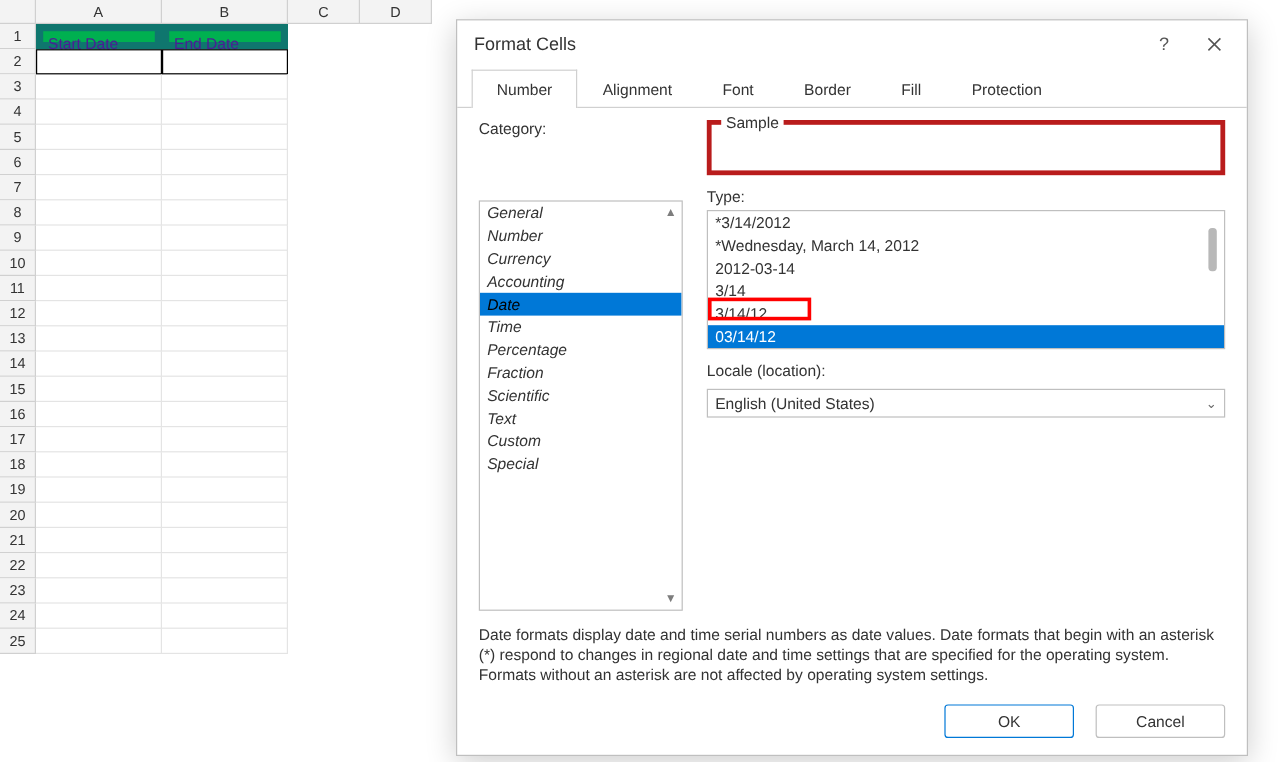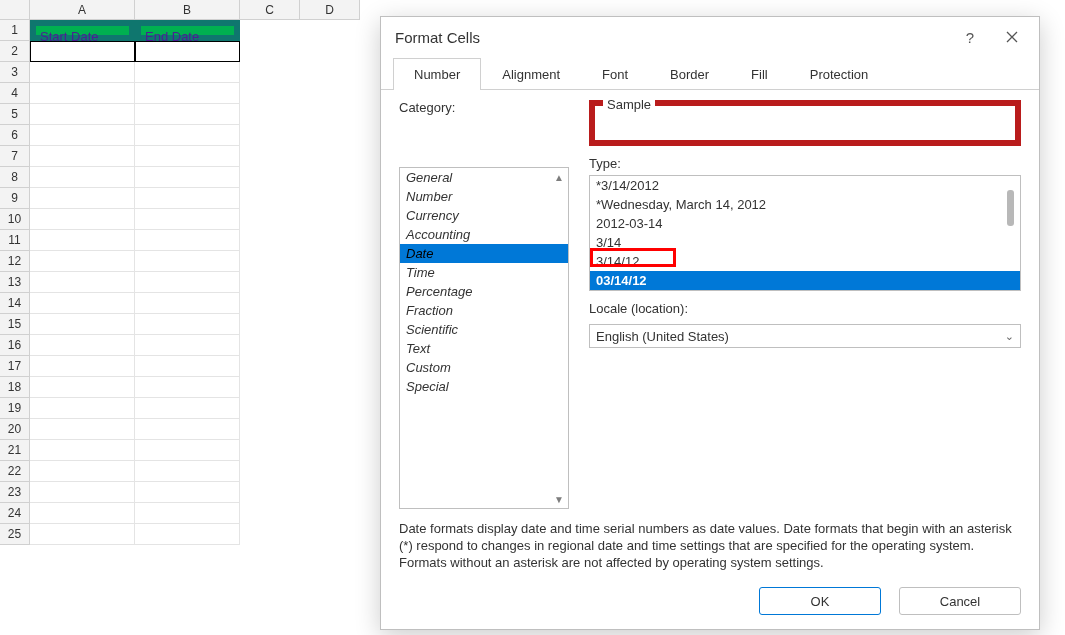--- a/index.html
+++ b/index.html
@@ -133,21 +133,21 @@
     color: #7d7d7d;
     display:flex; align-items:center; justify-content:center;
     font-size: 10px;
   }
   .scroll-btn.up { top: 2px; }
   .scroll-btn.down { bottom: 2px; }
 
   .right-col { flex: 1; display: flex; flex-direction: column; }
 
   .fieldset {
-    border: 6px solid #b91c1c;
+    border: 4px solid #b91c1c;
     padding: 14px 8px 8px 8px;
     margin-bottom: 10px;
     height: 46px;
     position: relative;
   }
   .fieldset-legend {
     position: absolute;
     top: -9px; left: 8px;
     padding: 0 4px;
     background: #fff;
@@ -162,21 +162,20 @@
     position: relative;
     overflow: hidden;
   }
   .type-item {
     padding: 1px 6px;
     line-height: 17px;
   }
   .type-item.selected {
     background: #0078d7;
     color: #fff;
-    font-weight: bold;
   }
   .red-box {
     position: absolute;
     left: 0px;
     top: 72px;
     width: 86px;
     height: 19px;
     border: 3px solid #ff0000;
     pointer-events: none;
   }
@@ -212,21 +211,21 @@
     line-height: 17px;
   }
 
   .footer {
     display: flex;
     justify-content: flex-end;
     gap: 18px;
     padding: 6px 18px 14px 0;
   }
   .btn {
-    width: 122px;
+    width: 108px;
     height: 28px;
     border: 1px solid #bfbfbf;
     border-radius: 3px;
     background: #fff;
     display: flex;
     align-items: center;
     justify-content: center;
     font-size: 13px;
   }
   .btn.primary { border-color: #0078d7; }

